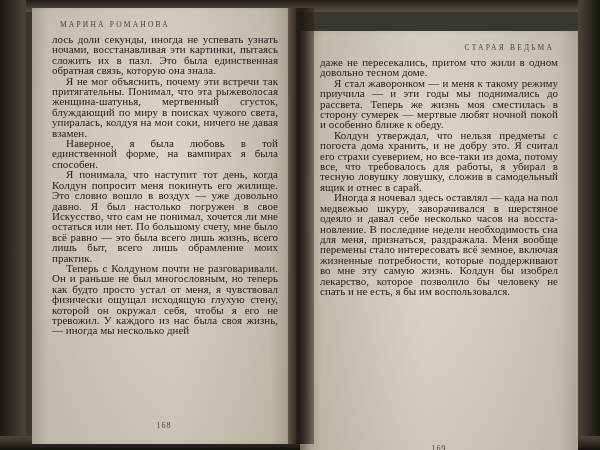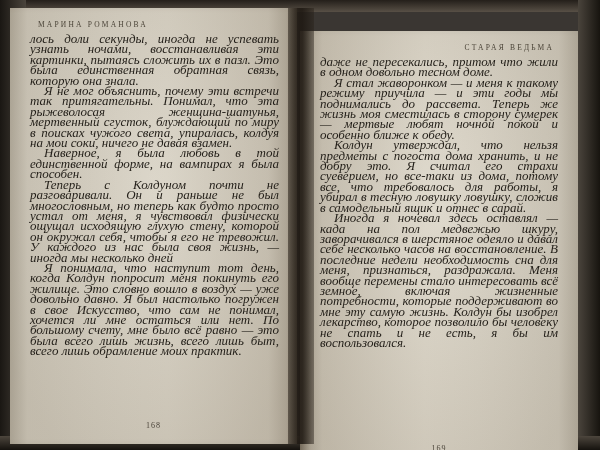--- a/index.html
+++ b/index.html
@@ -50,22 +50,22 @@
 
   
   .page {
     position: absolute;
     top: 8px;
     height: 436px;
     background: #cfc9bb;
     overflow: hidden;
   }
   .page-left {
-    left: 10px;
-    width: 287px;
+    left: 32px;
+    width: 264px;
     background:
       linear-gradient(to right, #b4ad9e 0%, #d2ccbe 6%, #d8d2c4 55%, #cdc6b7 90%, #a89f8f 100%);
     box-shadow: inset -6px 0 10px -6px rgba(60,50,40,0.55);
   }
   .page-right {
     left: 300px;
     width: 278px;
     background:
       linear-gradient(to left, #b8b1a2 0%, #d2ccbe 7%, #dcd6c8 55%, #cdc6b7 92%, #a39a8a 100%);
     box-shadow: inset 6px 0 10px -6px rgba(60,50,40,0.5);
@@ -113,27 +113,26 @@
     text-transform: uppercase;
     height: 14px;
     white-space: nowrap;
     overflow: hidden;
   }
   .rh-left { text-align: left; padding-left: 8px; }
   .rh-right { text-align: right; padding-right: 4px; }
 
   .body-text {
     font-family: "Liberation Serif", serif;
-    font-size: 13px;
+    font-size: 11px;
     line-height: 10.4px;
     color: #221e18;
     text-align: justify;
     text-justify: inter-word;
     hyphens: manual;
-    font-style: italic;
   }
   .body-text p {
     margin: 0 0 0 0;
     text-indent: 14px;
   }
   .body-text p.noindent {
     text-indent: 0;
   }
 
   .folio {
@@ -177,22 +176,22 @@
   <div class="bg-bottom"></div>
 
   <div class="page page-left">
     <div class="curl-l"></div>
     <div class="inner">
       <div class="running-head rh-left">МАРИНА РОМАНОВА</div>
       <div class="body-text">
         <p class="noindent">лось доли секунды, иногда не успевать узнать ночами, восстанавливая эти картинки, пытаясь сложить их в пазл. Это была единственная обратная связь, которую она знала.</p>
         <p>Я не мог объяснить, почему эти встречи так притягательны. Понимал, что эта рыжеволосая жен­щина-шатунья, мертвенный сгусток, блуждающий по миру в поисках чужого света, упиралась, колдуя на мои соки, ничего не давая взамен.</p>
         <p>Наверное, я была любовь в той единственной форме, на вампирах я была способен.</p>
+        <p>Я понимала, что наступит тот день, когда Колдун попросит меня покинуть его жилище. Это слов­но вошло в воздух — уже довольно давно. Я был настолько погружен в свое Искусство, что сам не понимал, хочется ли мне остаться или нет. По большому счету, мне было всё равно — это была всего лишь жизнь, всего лишь быт, всего лишь обрам­ление моих практик.</p>
         <p>Теперь с Колдуном почти не разговаривали. Он и раньше не был многословным, но теперь как будто просто устал от меня, я чувствовал физически ощу­щал исходящую глухую стену, которой он окружал себя, чтобы я его не тревожил. У каждого из нас была своя жизнь, — иногда мы несколько дней</p>
-        <p>Я понимала, что наступит тот день, когда Колдун попросит меня покинуть его жилище. Это слов­но вошло в воздух — уже довольно давно. Я был настолько погружен в свое Искусство, что сам не понимал, хочется ли мне остаться или нет. По большому счету, мне было всё равно — это была всего лишь жизнь, всего лишь быт, всего лишь обрам­ление моих практик.</p>
       </div>
     </div>
     <div class="folio">168</div>
   </div>
 
   <div class="page page-right">
     <div class="curl-r"></div>
     <div class="inner">
       <div class="running-head rh-right">СТАРАЯ ВЕДЬМА</div>
       <div class="body-text">

